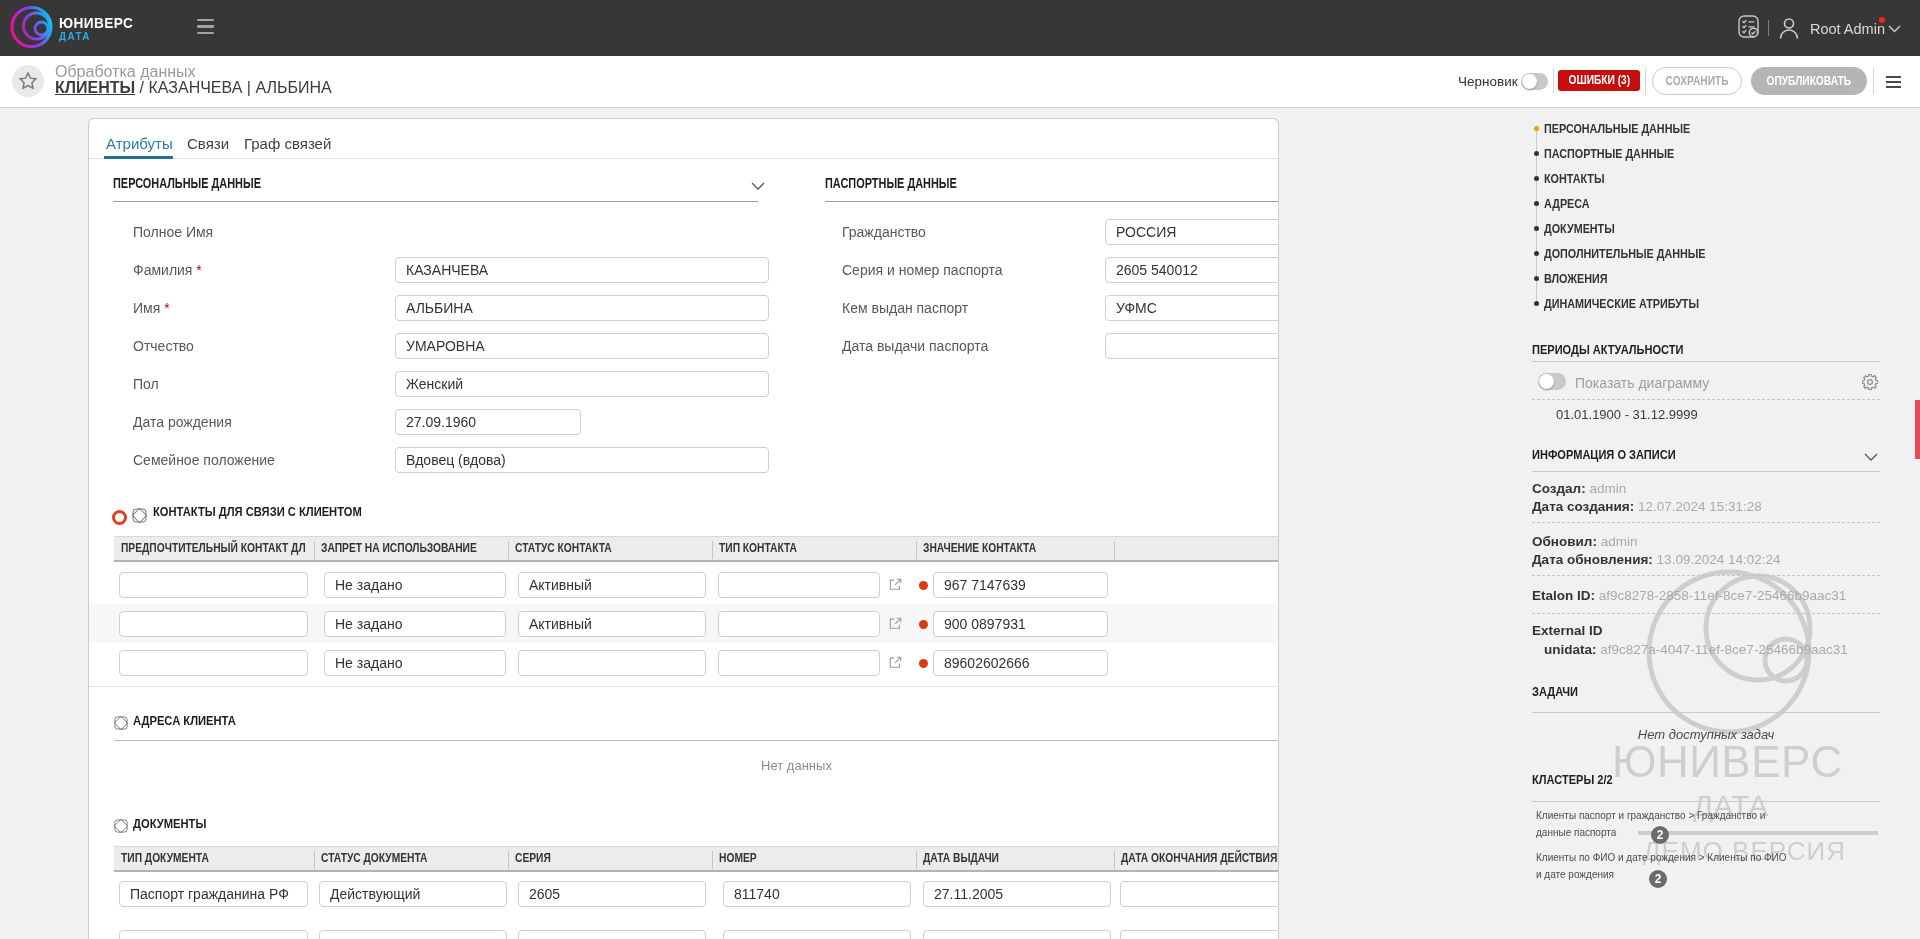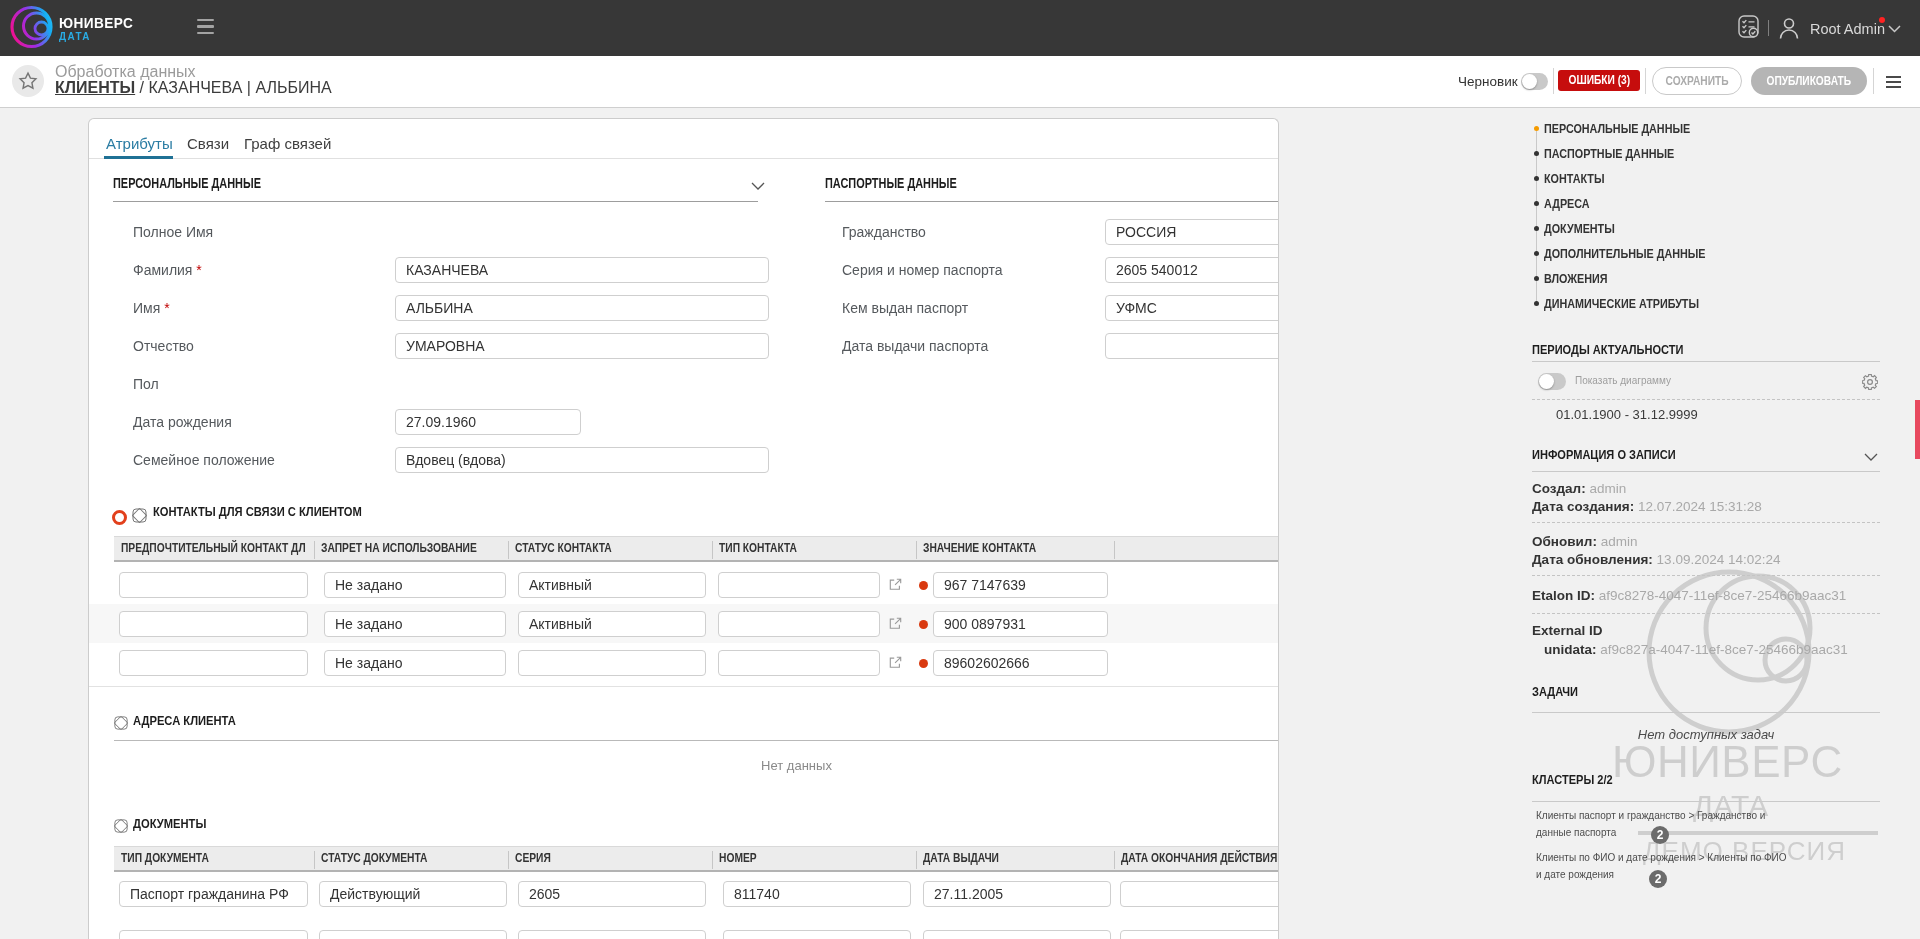--- a/index.html
+++ b/index.html
@@ -157,20 +157,21 @@
   <div class="hdivider" style="left:24px;top:82px;width:645px"></div>
 
   <div class="lbl" style="left:44px;top:105px">Полное Имя</div>
   <div class="lbl" style="left:44px;top:143px">Фамилия <span class="req">*</span></div>
   <div class="inp" style="left:306px;top:138px;width:374px">КАЗАНЧЕВА</div>
   <div class="lbl" style="left:44px;top:181px">Имя <span class="req">*</span></div>
   <div class="inp" style="left:306px;top:176px;width:374px">АЛЬБИНА</div>
   <div class="lbl" style="left:44px;top:219px">Отчество</div>
   <div class="inp" style="left:306px;top:214px;width:374px">УМАРОВНА</div>
   <div class="lbl" style="left:44px;top:257px">Пол</div>
+  <div class="inp" style="left:306px;top:252px;width:374px">Женский</div>
   <div class="lbl" style="left:44px;top:295px">Дата рождения</div>
   <div class="inp" style="left:306px;top:290px;width:186px">27.09.1960</div>
   <div class="lbl" style="left:44px;top:333px">Семейное положение</div>
   <div class="inp" style="left:306px;top:328px;width:374px">Вдовец (вдова)</div>
 
   <div class="sechead" style="left:736px;top:57px">ПАСПОРТНЫЕ ДАННЫЕ</div>
   <div class="chev" style="left:1372px;top:63px">
       <svg width="14" height="8" viewBox="0 0 14 8" fill="none" stroke="#555" stroke-width="1.3">
         <path d="M1 1l6 6 6-6"></path>
       </svg>
@@ -358,42 +359,42 @@
   <div class="bullet" style="top:158px"></div>
     <div class="navit" style="top:153px">ВЛОЖЕНИЯ</div>
   <div class="bullet" style="top:183px"></div>
     <div class="navit" style="top:178px">ДИНАМИЧЕСКИЕ АТРИБУТЫ</div>
 
   <div class="sbh" style="top:224px">ПЕРИОДЫ АКТУАЛЬНОСТИ</div>
   <div class="shr" style="top:243px"></div>
   <div class="toggle" style="left:6px;top:255px;width:28px">
       <div class="knob"></div>
     </div>
-  <div class="abs" style="left:43px;top:257px;font-size:10px;color:#9e9e9e">Показать диаграмму</div>
+  <div class="abs" style="left:43px;top:257px;font-size:14px;color:#9e9e9e">Показать диаграмму</div>
   <svg class="abs" style="left:330px;top:256px" width="16" height="16" viewBox="0 0 16 16">
       <polygon points="15.70,6.76 15.70,9.24 14.02,9.47 13.27,11.27 14.32,12.57 12.57,14.32 11.22,13.30 9.41,14.04 9.24,15.70 6.76,15.70 6.53,14.02 4.73,13.27 3.43,14.32 1.68,12.57 2.70,11.22 1.96,9.41 0.30,9.24 0.30,6.76 1.98,6.53 2.73,4.73 1.68,3.43 3.43,1.68 4.78,2.70 6.59,1.96 6.76,0.30 9.24,0.30 9.47,1.98 11.27,2.73 12.57,1.68 14.32,3.43 13.30,4.78 14.04,6.59" fill="none" stroke="#8a8a8a" stroke-width="1.2"></polygon>
       <circle cx="8" cy="8" r="2.4" fill="none" stroke="#8a8a8a" stroke-width="1.2"></circle>
     </svg>
   <div class="sdash" style="top:281px"></div>
   <div class="abs" style="left:24px;top:289px;font-size:13px;color:#3a3a3a">01.01.1900 - 31.12.9999</div>
 
   <div class="sbh" style="top:329px">ИНФОРМАЦИЯ О ЗАПИСИ</div>
   <div class="chev" style="left:332px;top:335px">
       <svg width="14" height="8" viewBox="0 0 14 8" fill="none" stroke="#555" stroke-width="1.3">
         <path d="M1 1l6 6 6-6"></path>
       </svg>
     </div>
   <div class="shr" style="top:353px"></div>
   <div class="inf" style="top:363px"><b>Создал:</b> <span>admin</span></div>
   <div class="inf" style="top:381px"><b>Дата создания:</b> <span>12.07.2024 15:31:28</span></div>
   <div class="sdash" style="top:404px"></div>
   <div class="inf" style="top:416px"><b>Обновил:</b> <span>admin</span></div>
   <div class="inf" style="top:434px"><b>Дата обновления:</b> <span>13.09.2024 14:02:24</span></div>
   <div class="sdash" style="top:457px"></div>
-  <div class="inf" style="top:470px"><b>Etalon ID:</b> <span>af9c8278-4047-11ef-8ce7-25466b9aac31</span></div>
+  <div class="inf" style="top:470px"><b>Etalon ID:</b> <span>af9c8278-2858-11ef-8ce7-25466b9aac31</span></div>
   <div class="sdash" style="top:495px"></div>
   <div class="inf" style="top:505px"><b>External ID</b></div>
   <div class="inf" style="top:524px;left:12px"><b>unidata:</b> <span>af9c827a-4047-11ef-8ce7-25466b9aac31</span></div>
 
   <div class="sbh" style="top:566px">ЗАДАЧИ</div>
   <div class="shr" style="top:594px"></div>
   <div class="abs" style="left:0;top:609px;width:348px;text-align:center;font-size:13px;font-style:italic;color:#4a4a4a">Нет доступных задач</div>
 
   <div class="sbh" style="top:654px">КЛАСТЕРЫ 2/2</div>
   <div class="shr" style="top:683px"></div>

